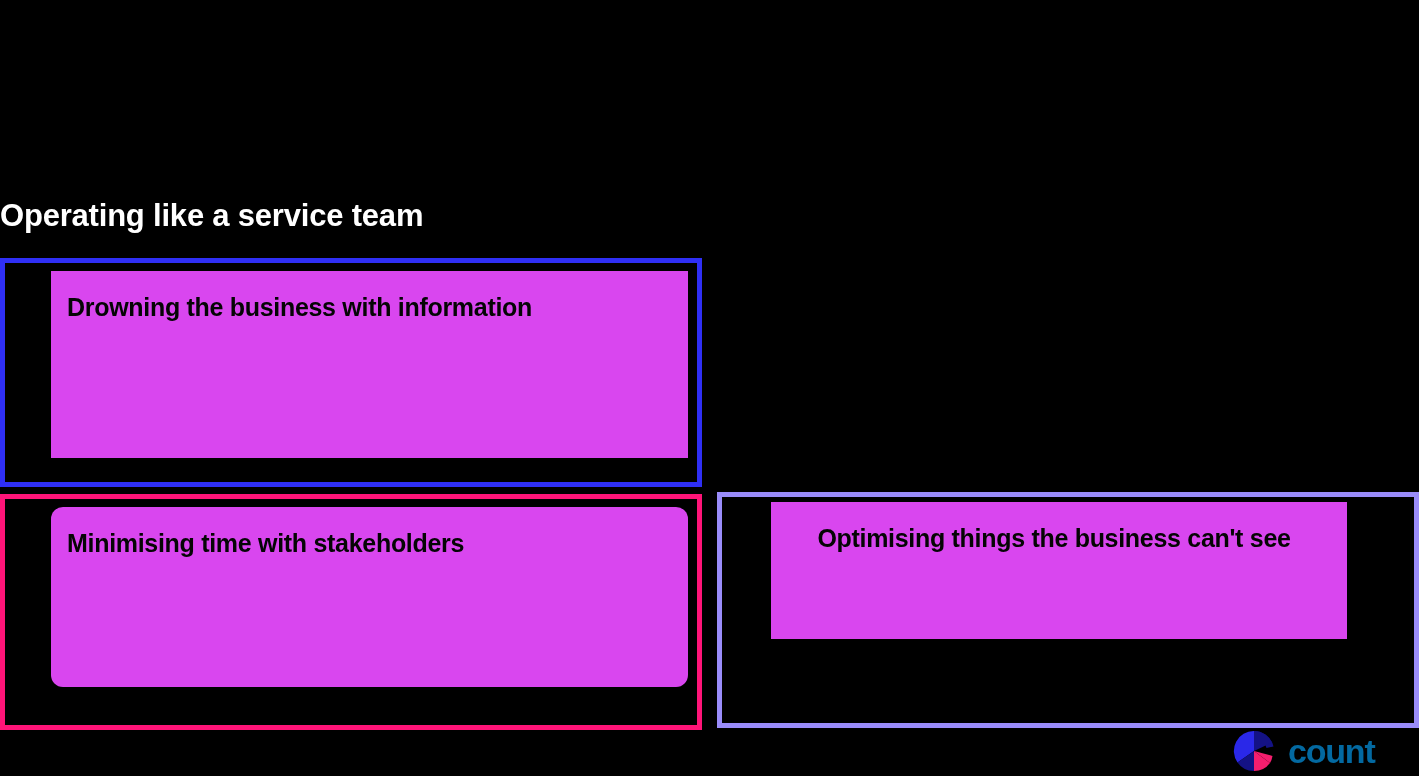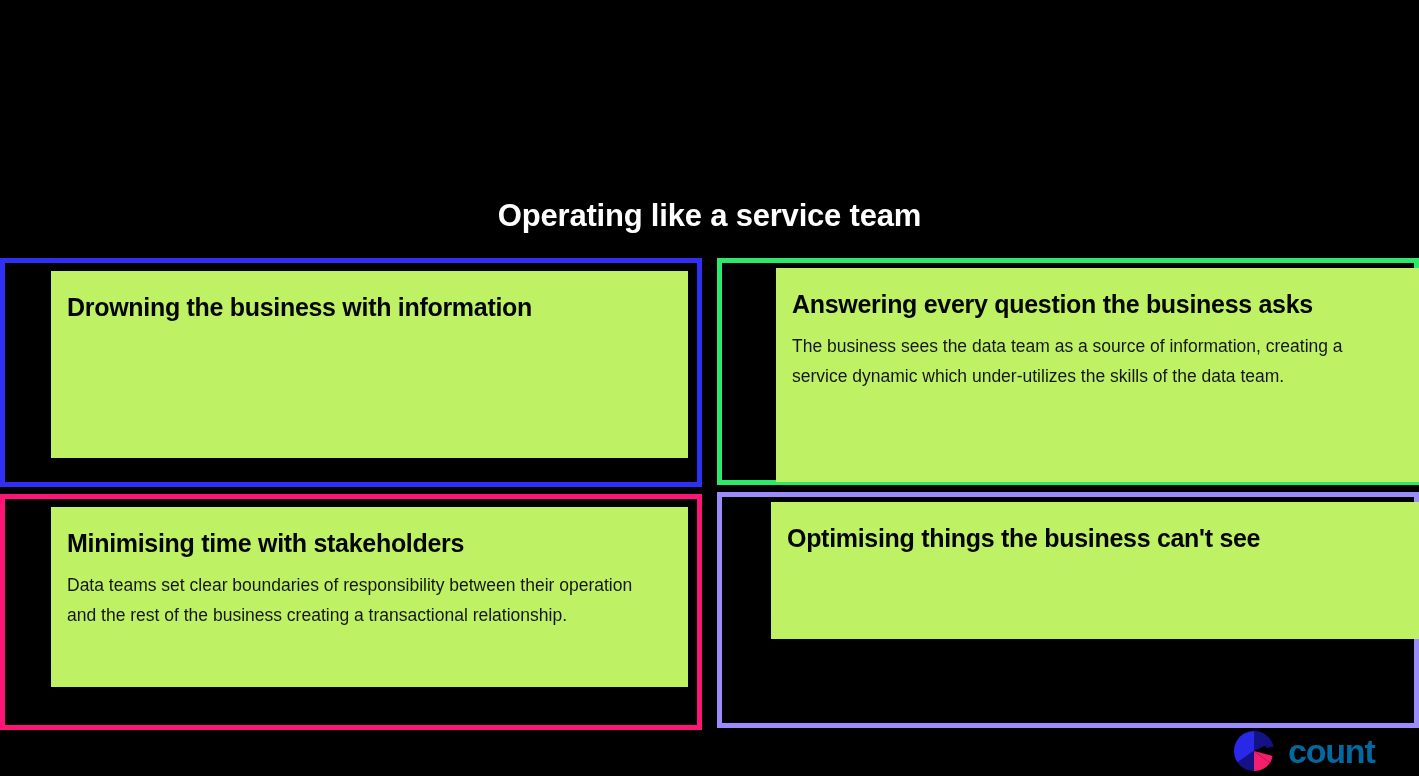--- a/index.html
+++ b/index.html
@@ -21,21 +21,20 @@
     inset: 0;
     background: #000000;
   }
 
   
   .slide-title {
     position: absolute;
     top: 196px;
     left: 0;
     width: 1419px;
-    text-align: center;
     color: #ffffff;
     font-size: 31px;
     font-weight: bold;
     letter-spacing: -0.2px;
     line-height: 40px;
   }
 
   
   .card-grid {
     position: absolute;
@@ -48,21 +47,21 @@
   .card {
     position: absolute;
     box-sizing: border-box;
     background: #000000;
     border-style: solid;
     border-width: 5px;
   }
 
   .card-panel {
     position: absolute;
-    background: #bef264;
+    background: #d946ef;
     box-sizing: border-box;
     padding: 18px 26px 14px 16px;
     overflow: hidden;
   }
 
   .card-heading {
     color: #050505;
     font-size: 25px;
     font-weight: bold;
     line-height: 37px;
@@ -97,31 +96,31 @@
     left: 54px; top: 5px; width: 648px; height: 214px;
   }
 
   
   #card-2 {
     left: 0px; top: 236px;
     width: 702px; height: 236px;
     border-color: #ff1478;
   }
   #card-2 .card-panel {
-    left: 46px; top: 8px; width: 637px; height: 180px;
+    left: 46px; top: 8px; width: 637px; height: 180px; border-radius: 12px;
   }
 
   
   #card-3 {
     left: 717px; top: 234px;
     width: 702px; height: 236px;
     border-color: #9a8cfa;
   }
   #card-3 .card-panel {
-    left: 49px; top: 5px; width: 648px; height: 137px;
+    left: 49px; top: 5px; width: 576px; height: 137px; text-align: center;
   }
 
   
   .logo {
     position: absolute;
     left: 1232px;
     top: 729px;
     width: 182px;
     height: 44px;
   }
@@ -151,31 +150,24 @@
   <div class="slide-title">Operating like a service team</div>
 
   <div class="card-grid">
 
     <div class="card" id="card-0">
       <div class="card-panel">
         <div class="card-heading">Drowning the business with information</div>
       </div>
     </div>
 
-    <div class="card" id="card-1">
-      <div class="card-panel">
-        <div class="card-heading">Answering every question the business asks</div>
-        <div class="card-body">The business sees the data team as a source of information, creating a service dynamic which under-utilizes the skills of the data team.</div>
-      </div>
-    </div>
 
     <div class="card" id="card-2">
       <div class="card-panel">
         <div class="card-heading">Minimising time with stakeholders</div>
-        <div class="card-body">Data teams set clear boundaries of responsibility between their operation and the rest of the business creating a transactional relationship.</div>
       </div>
     </div>
 
     <div class="card" id="card-3">
       <div class="card-panel">
         <div class="card-heading">Optimising things the business can't see</div>
       </div>
     </div>
 
   </div>

